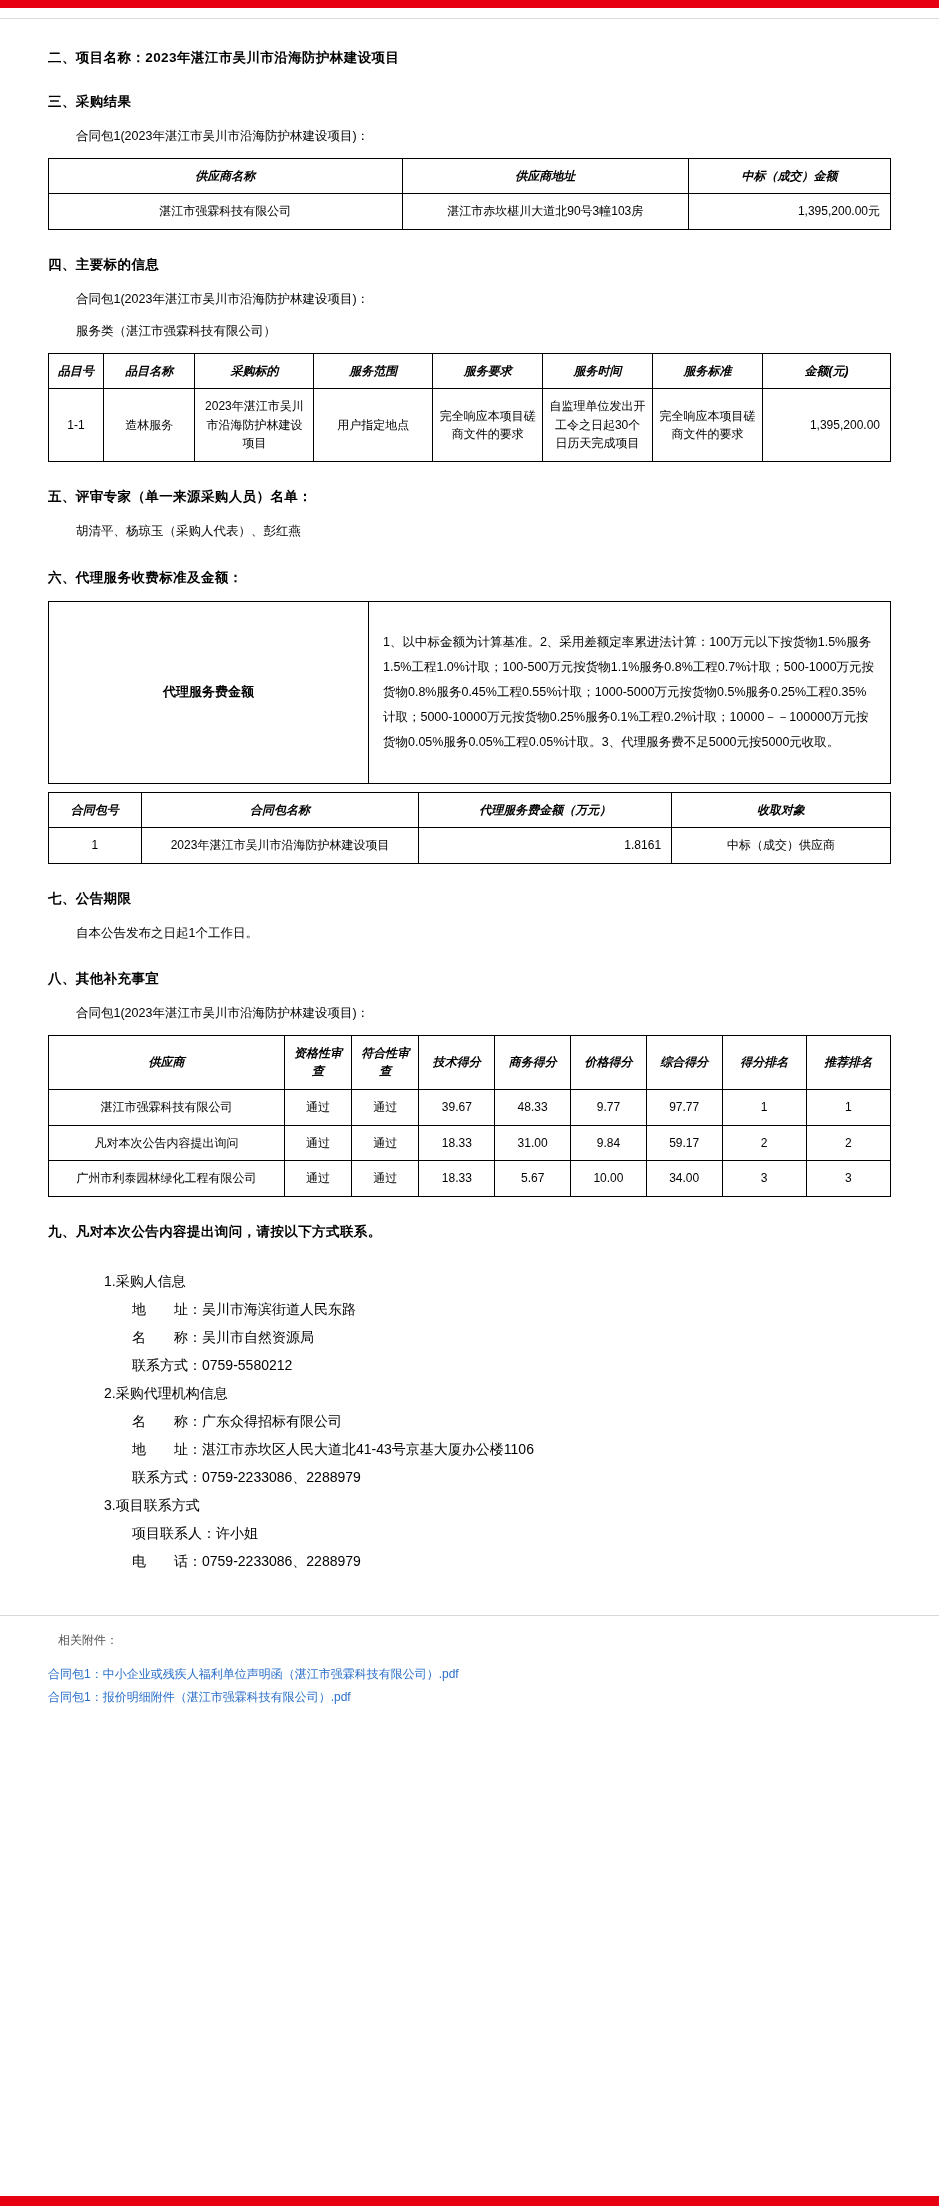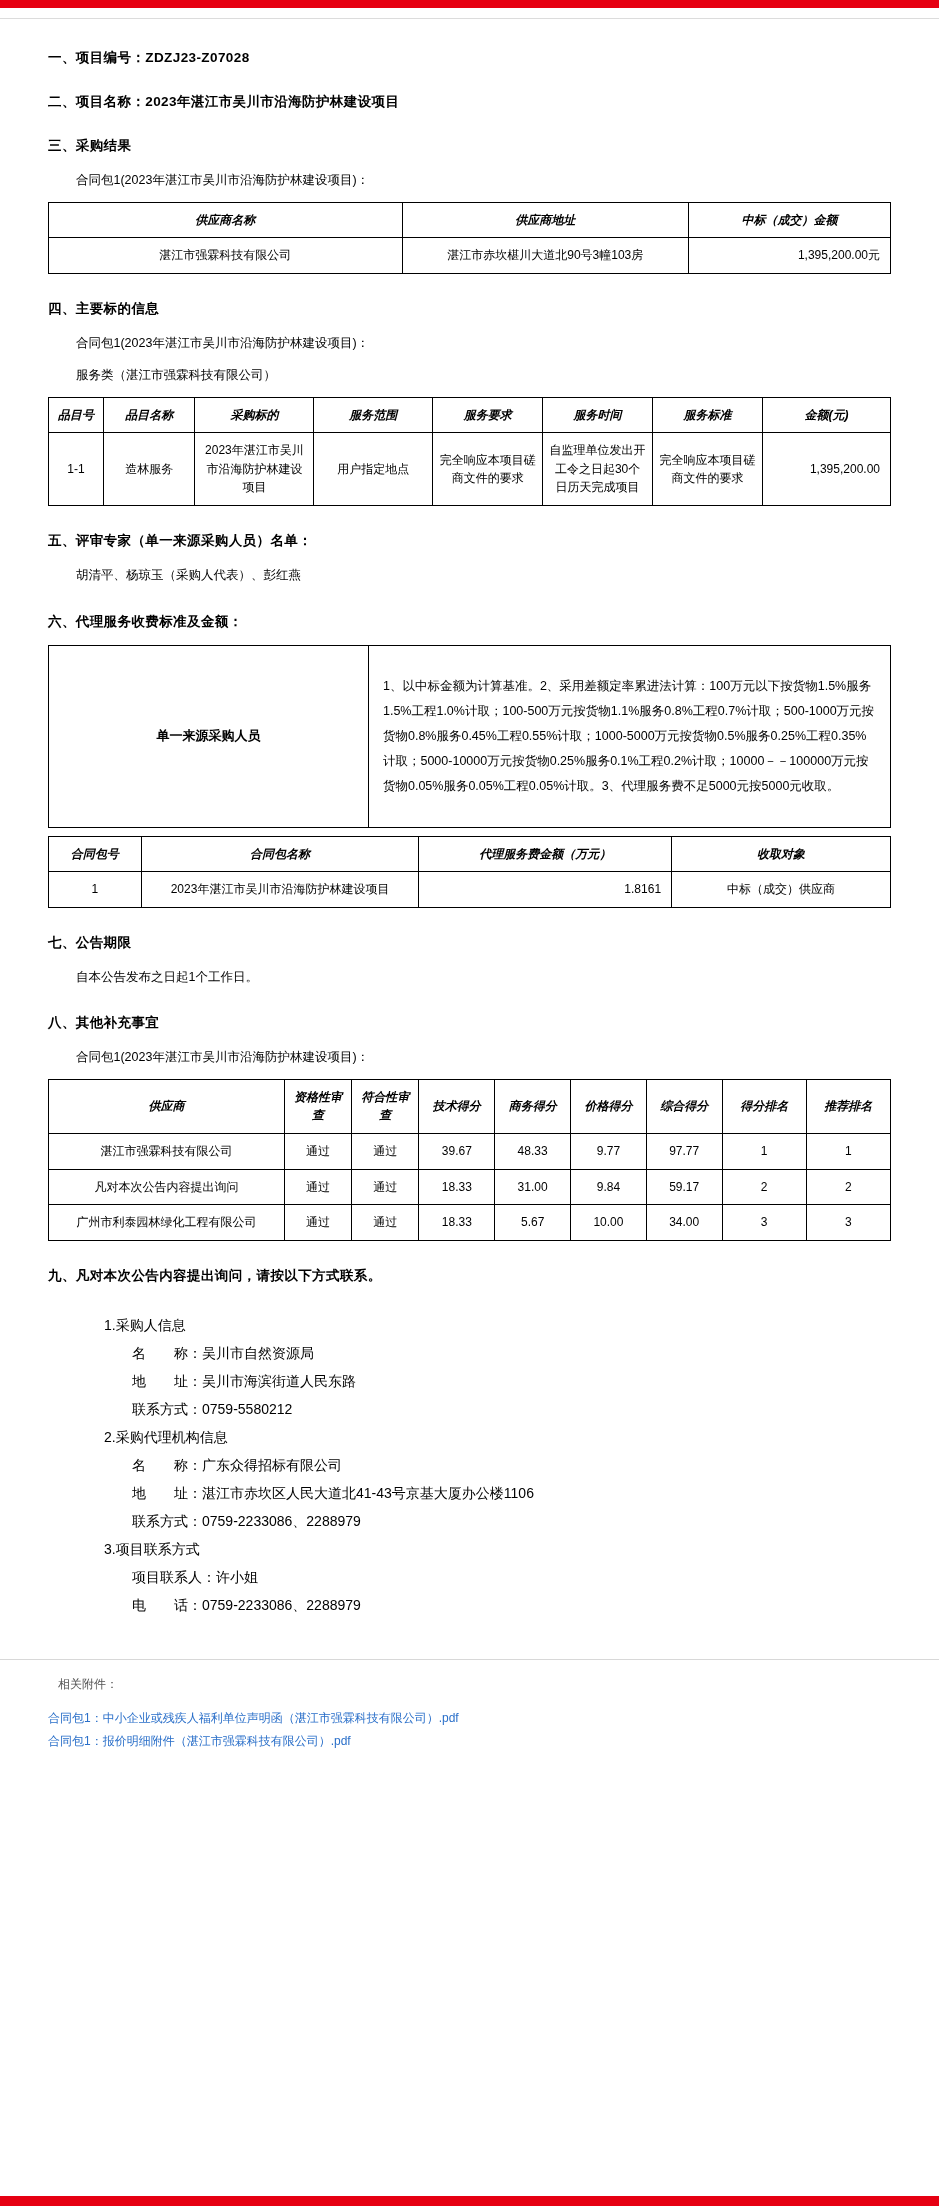--- a/index.html
+++ b/index.html
@@ -118,21 +118,20 @@
 </head>
 <body>
 
 <div class="page">
 
   <div class="top-bar"></div>
   <div class="top-gap"></div>
 
   <div class="content">
 
-    <div class="sec-title">一、项目编号：ZDZJ23-Z07028</div>
 
     <div class="sec-title">二、项目名称：2023年湛江市吴川市沿海防护林建设项目</div>
 
     <div class="sec-title">三、采购结果</div>
     <div class="para">合同包1(2023年湛江市吴川市沿海防护林建设项目)：</div>
     <table>
       <colgroup>
           <col style="width:42%">
           <col style="width:34%">
           <col style="width:24%">
@@ -197,21 +196,21 @@
     <div class="para">胡清平、杨琼玉（采购人代表）、彭红燕</div>
 
     <div class="sec-title">六、代理服务收费标准及金额：</div>
     <table>
       <colgroup>
           <col style="width:38%">
           <col style="width:62%">
         </colgroup>
       <tbody>
         <tr>
-          <td class="fee-label">单一来源采购人员</td>
+          <td class="fee-label">代理服务费金额</td>
           <td class="fee-text">1、以中标金额为计算基准。2、采用差额定率累进法计算：100万元以下按货物1.5%服务1.5%工程1.0%计取；100-500万元按货物1.1%服务0.8%工程0.7%计取；500-1000万元按货物0.8%服务0.45%工程0.55%计取；1000-5000万元按货物0.5%服务0.25%工程0.35%计取；5000-10000万元按货物0.25%服务0.1%工程0.2%计取；10000－－100000万元按货物0.05%服务0.05%工程0.05%计取。3、代理服务费不足5000元按5000元收取。</td>
         </tr>
       </tbody>
     </table>
     <table>
       <colgroup>
           <col style="width:11%">
           <col style="width:33%">
           <col style="width:30%">
           <col style="width:26%">
@@ -297,22 +296,22 @@
           <td>34.00</td>
           <td>3</td>
           <td>3</td>
         </tr>
       </tbody>
     </table>
 
     <div class="sec-title">九、凡对本次公告内容提出询问，请按以下方式联系。</div>
     <div class="contact-block">
       <div class="contact-l1">1.采购人信息</div>
+      <div class="contact-l2">地　　址：吴川市海滨街道人民东路</div>
       <div class="contact-l2">名　　称：吴川市自然资源局</div>
-      <div class="contact-l2">地　　址：吴川市海滨街道人民东路</div>
       <div class="contact-l2">联系方式：0759-5580212</div>
       <div class="contact-l1">2.采购代理机构信息</div>
       <div class="contact-l2">名　　称：广东众得招标有限公司</div>
       <div class="contact-l2">地　　址：湛江市赤坎区人民大道北41-43号京基大厦办公楼1106</div>
       <div class="contact-l2">联系方式：0759-2233086、2288979</div>
       <div class="contact-l1">3.项目联系方式</div>
       <div class="contact-l2">项目联系人：许小姐</div>
       <div class="contact-l2">电　　话：0759-2233086、2288979</div>
     </div>
 

